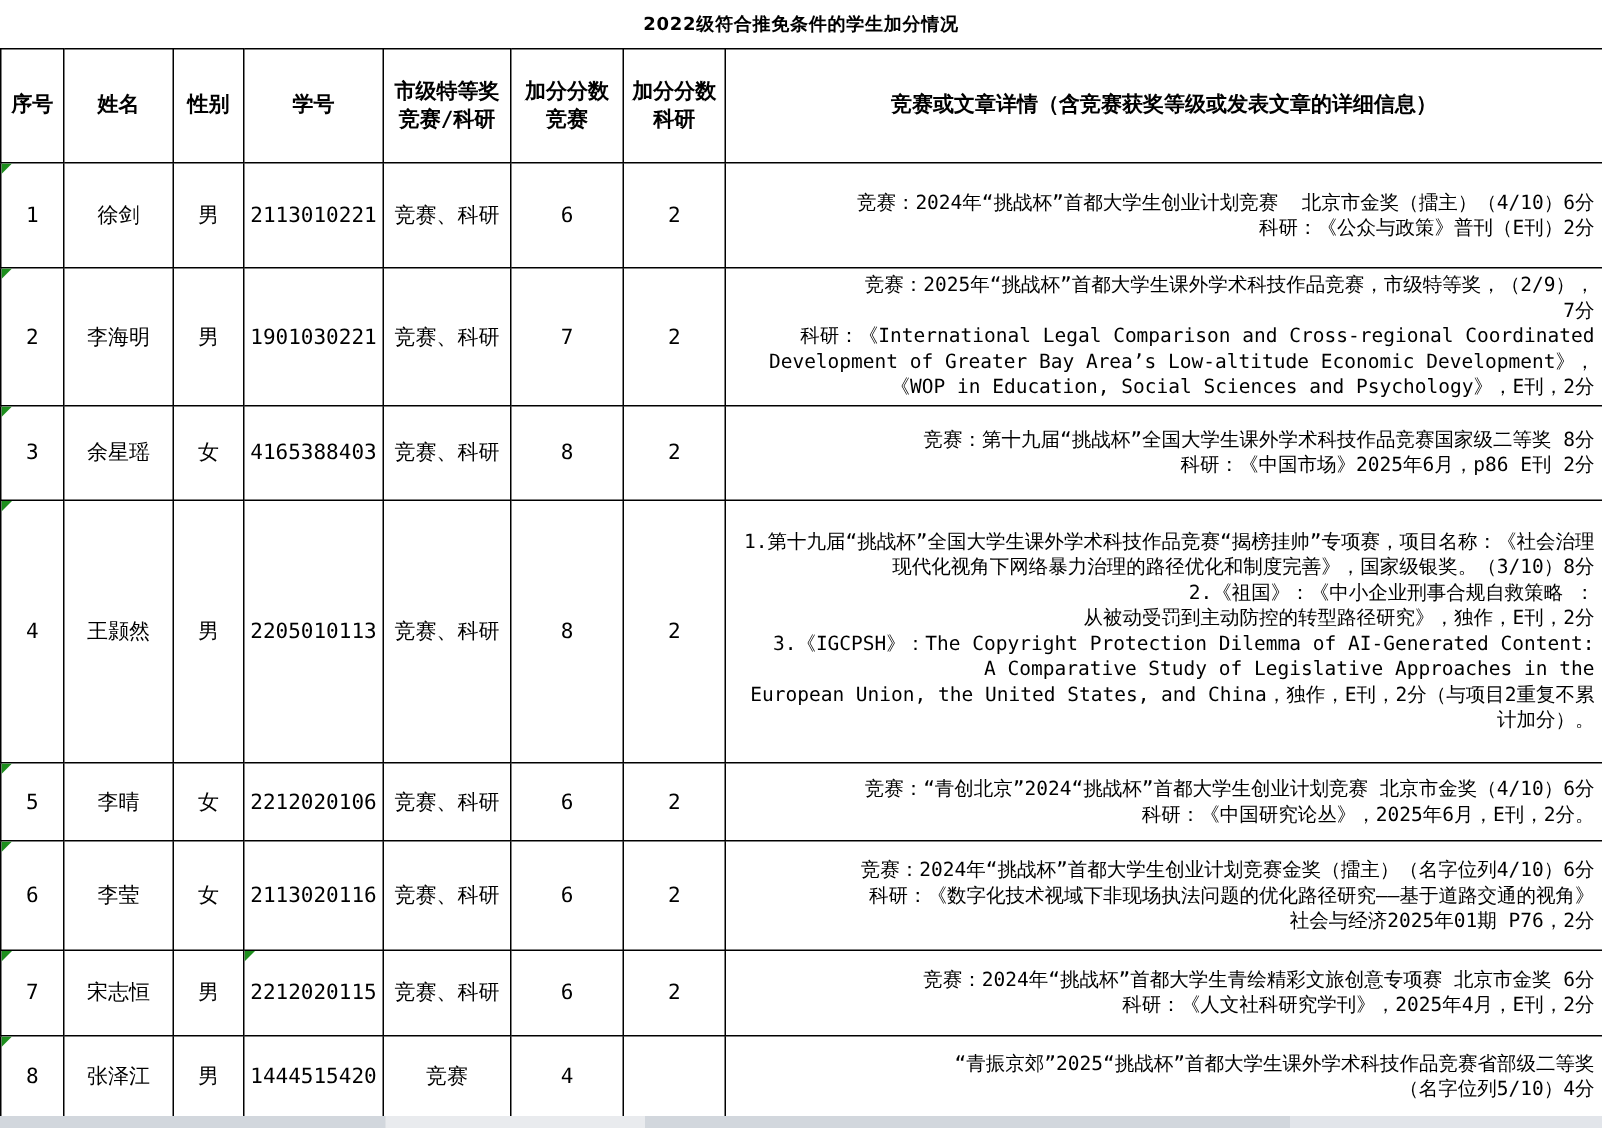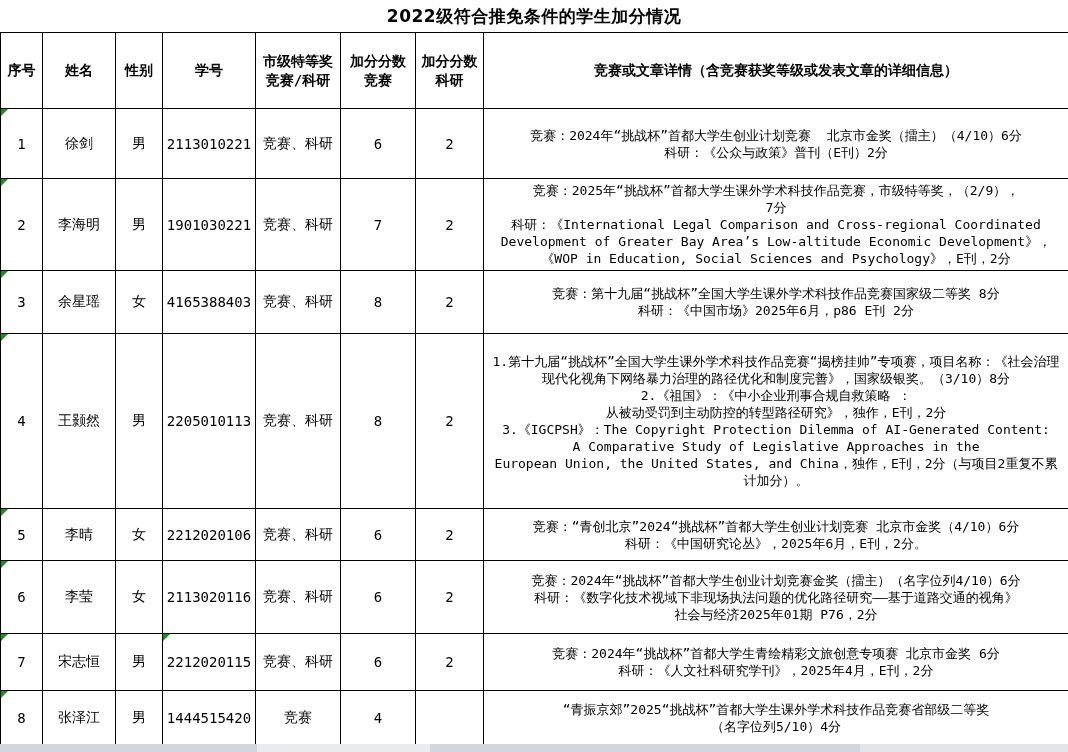--- a/index.html
+++ b/index.html
@@ -4,34 +4,34 @@
 <style>
   html,body{margin:0;padding:0;background:#ffffff;}
   .sheet{
     position:relative;width:1068px;height:752px;overflow:hidden;
     background:#fff;color:#000;
     font-family:"DejaVu Sans Mono","Liberation Mono",monospace;
   }
   .title{
     height:32px;display:flex;align-items:center;justify-content:center;
     font-family:"DejaVu Sans","Liberation Sans",sans-serif;
-    font-weight:bold;font-size:17px;letter-spacing:0.5px;
+    font-weight:bold;font-size:12px;letter-spacing:0.5px;
   }
   table.grid{border-collapse:collapse;table-layout:fixed;width:1068px;}
   .grid th,.grid td{
     border:1px solid #000;position:relative;overflow:hidden;
     vertical-align:middle;text-align:center;padding:0 2px;
     font-size:14px;font-weight:normal;
   }
   .grid thead th{
     font-weight:bold;white-space:pre-line;line-height:19px;font-size:14px;
     height:75px;
   }
   .grid td.details{
-    text-align:center;vertical-align:middle;padding:2px 5px;
+    text-align:right;vertical-align:middle;padding:2px 5px;
     font-size:13px;line-height:17px;white-space:pre-wrap;word-break:break-word;
   }
   
   .grid tbody tr:nth-child(1){height:70px;}
   .grid tbody tr:nth-child(2){height:92px;}
   .grid tbody tr:nth-child(3){height:63px;}
   .grid tbody tr:nth-child(4){height:175px;}
   .grid tbody tr:nth-child(5){height:52px;}
   .grid tbody tr:nth-child(6){height:73px;}
   .grid tbody tr:nth-child(7){height:57px;}

